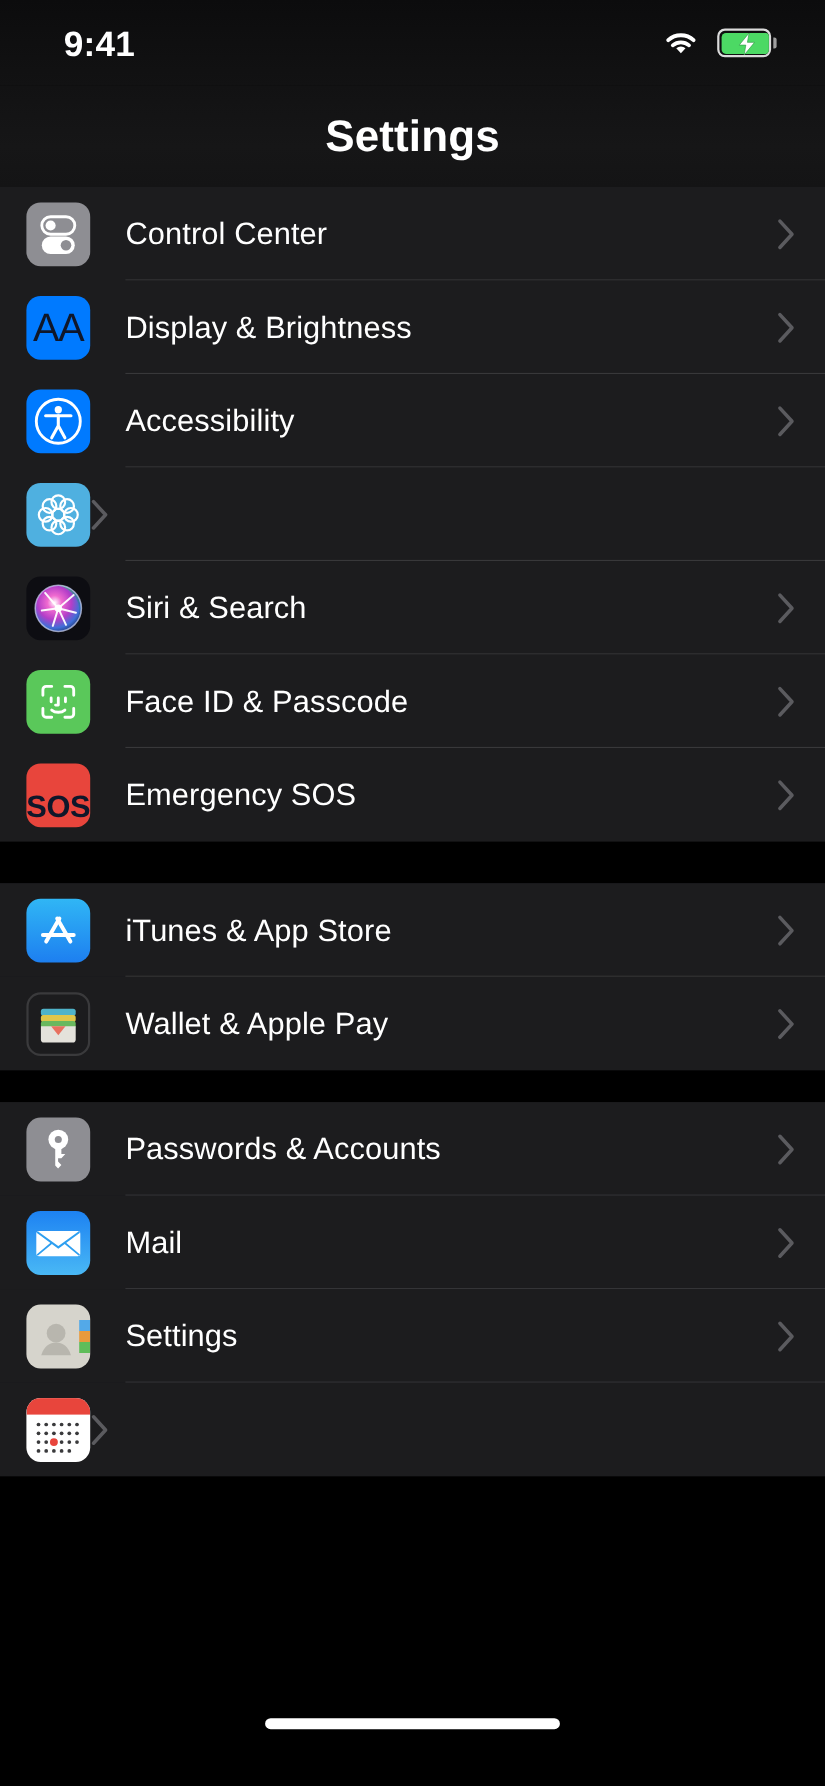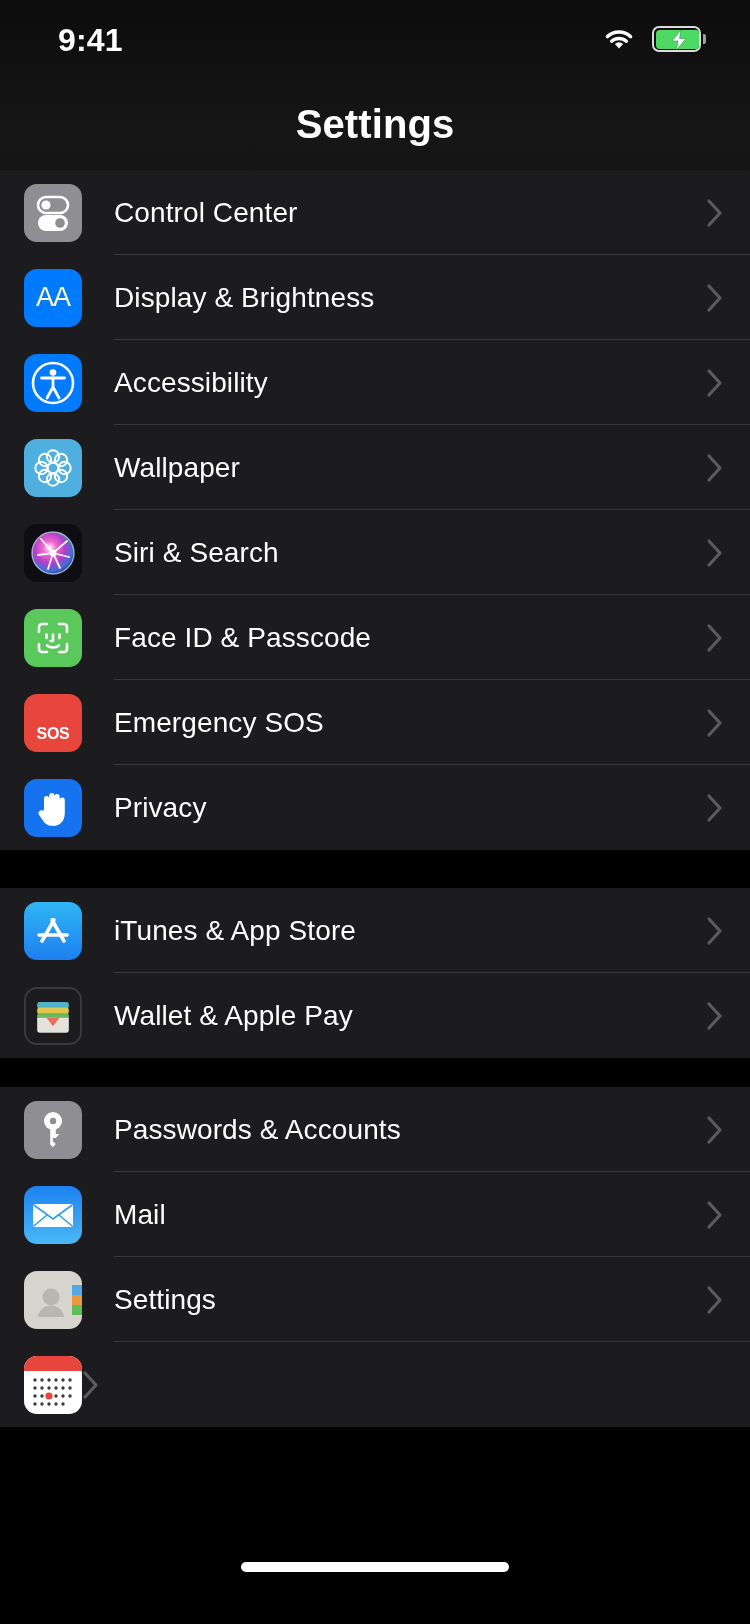--- a/index.html
+++ b/index.html
@@ -77,27 +77,27 @@
     background: #38383a;
   }
   .group > .row:last-child .sep { display: none; }
 
   
   .ic { position: absolute; inset: 0; }
   .ic svg { display: block; width: 100%; height: 100%; }
 
   .ic-controlcenter { background: #8e8e93; }
   .ic-display { background: #007aff; display:flex; align-items:center; justify-content:center; }
-  .ic-display .aa { color: #fef9c3; font-size: 27px; font-weight: 500; letter-spacing: -1px; }
+  .ic-display .aa { color: #0f172a; font-size: 36px; font-weight: 500; letter-spacing: -1px; }
   .ic-accessibility { background: #007aff; }
   .ic-wallpaper { background: #4fb0e0; }
   .ic-siri { background: #0d0d12; }
   .ic-faceid { background: #5ac85a; }
   .ic-sos { background: #e8453c; display:flex; align-items:center; justify-content:center; }
-  .ic-sos .sostext { color:#ffffff; font-size: 16px; font-weight: 700; letter-spacing: -0.3px; margin-top: 22px; }
+  .ic-sos .sostext { color:#0f172a; font-size: 28px; font-weight: 700; letter-spacing: -0.3px; margin-top: 22px; }
   .ic-battery { background: #5ac85a; }
   .ic-privacy { background: #1673f0; }
   .ic-appstore { background: linear-gradient(180deg,#30b6f5 0%, #1d7ff0 100%); }
   .ic-wallet { background: #1c1c1e; border: 2px solid #3a3a3c; border-radius: 13px; }
   .ic-passwords { background: #8e8e93; }
   .ic-mail { background: linear-gradient(180deg,#1d82f2 0%, #49b8f5 100%); }
   .ic-contacts { background: #d6d4cc; }
   .ic-calendar { background: #fff; }
 
   
@@ -207,21 +207,20 @@
               <circle cx="17.5" cy="29" r="6.2"></circle>
               <circle cx="40.5" cy="29" r="6.2"></circle>
               <circle cx="21" cy="21" r="6.2"></circle>
               <circle cx="37" cy="21" r="6.2"></circle>
               <circle cx="21" cy="37" r="6.2"></circle>
               <circle cx="37" cy="37" r="6.2"></circle>
             </g>
           </svg>
             </span>
         </span>
-        <span class="row-label">Wallpaper</span>
         <span class="chev">
           <svg viewBox="0 0 18 30">
               <path d="M3 3 L14 15 L3 27" stroke="#5b5b5f" stroke-width="3.2" fill="none" stroke-linecap="round" stroke-linejoin="round"></path>
             </svg>
         </span>
         <span class="sep"></span>
       </div>
 
       <div class="row">
         <span class="row-icon ic-siri">
@@ -297,36 +296,20 @@
         <span class="row-label">Emergency SOS</span>
         <span class="chev">
           <svg viewBox="0 0 18 30">
               <path d="M3 3 L14 15 L3 27" stroke="#5b5b5f" stroke-width="3.2" fill="none" stroke-linecap="round" stroke-linejoin="round"></path>
             </svg>
         </span>
         <span class="sep"></span>
       </div>
 
 
-      <div class="row">
-        <span class="row-icon ic-privacy">
-          <span class="ic">
-              <svg viewBox="0 0 58 58">
-            <path d="M20 30 V19.5 a2.6 2.6 0 0 1 5.2 0 V29 V16.5 a2.6 2.6 0 0 1 5.2 0 V29 V17.5 a2.6 2.6 0 0 1 5.2 0 V29 V21 a2.6 2.6 0 0 1 5.2 0 V34 c0 8 -5 13 -11.5 13 c-6.5 0 -9.3 -4 -9.3 -4 l-5.2 -7.5 a2.8 2.8 0 0 1 4.2 -3.5 z" fill="#fff"></path>
-          </svg>
-            </span>
-        </span>
-        <span class="row-label">Privacy</span>
-        <span class="chev">
-          <svg viewBox="0 0 18 30">
-              <path d="M3 3 L14 15 L3 27" stroke="#5b5b5f" stroke-width="3.2" fill="none" stroke-linecap="round" stroke-linejoin="round"></path>
-            </svg>
-        </span>
-
-      </div>
 
     </div>
 
     <div class="group-gap gap-38"></div>
 
     <div class="group">
 
       <div class="row">
         <span class="row-icon ic-appstore">
           <span class="ic">

